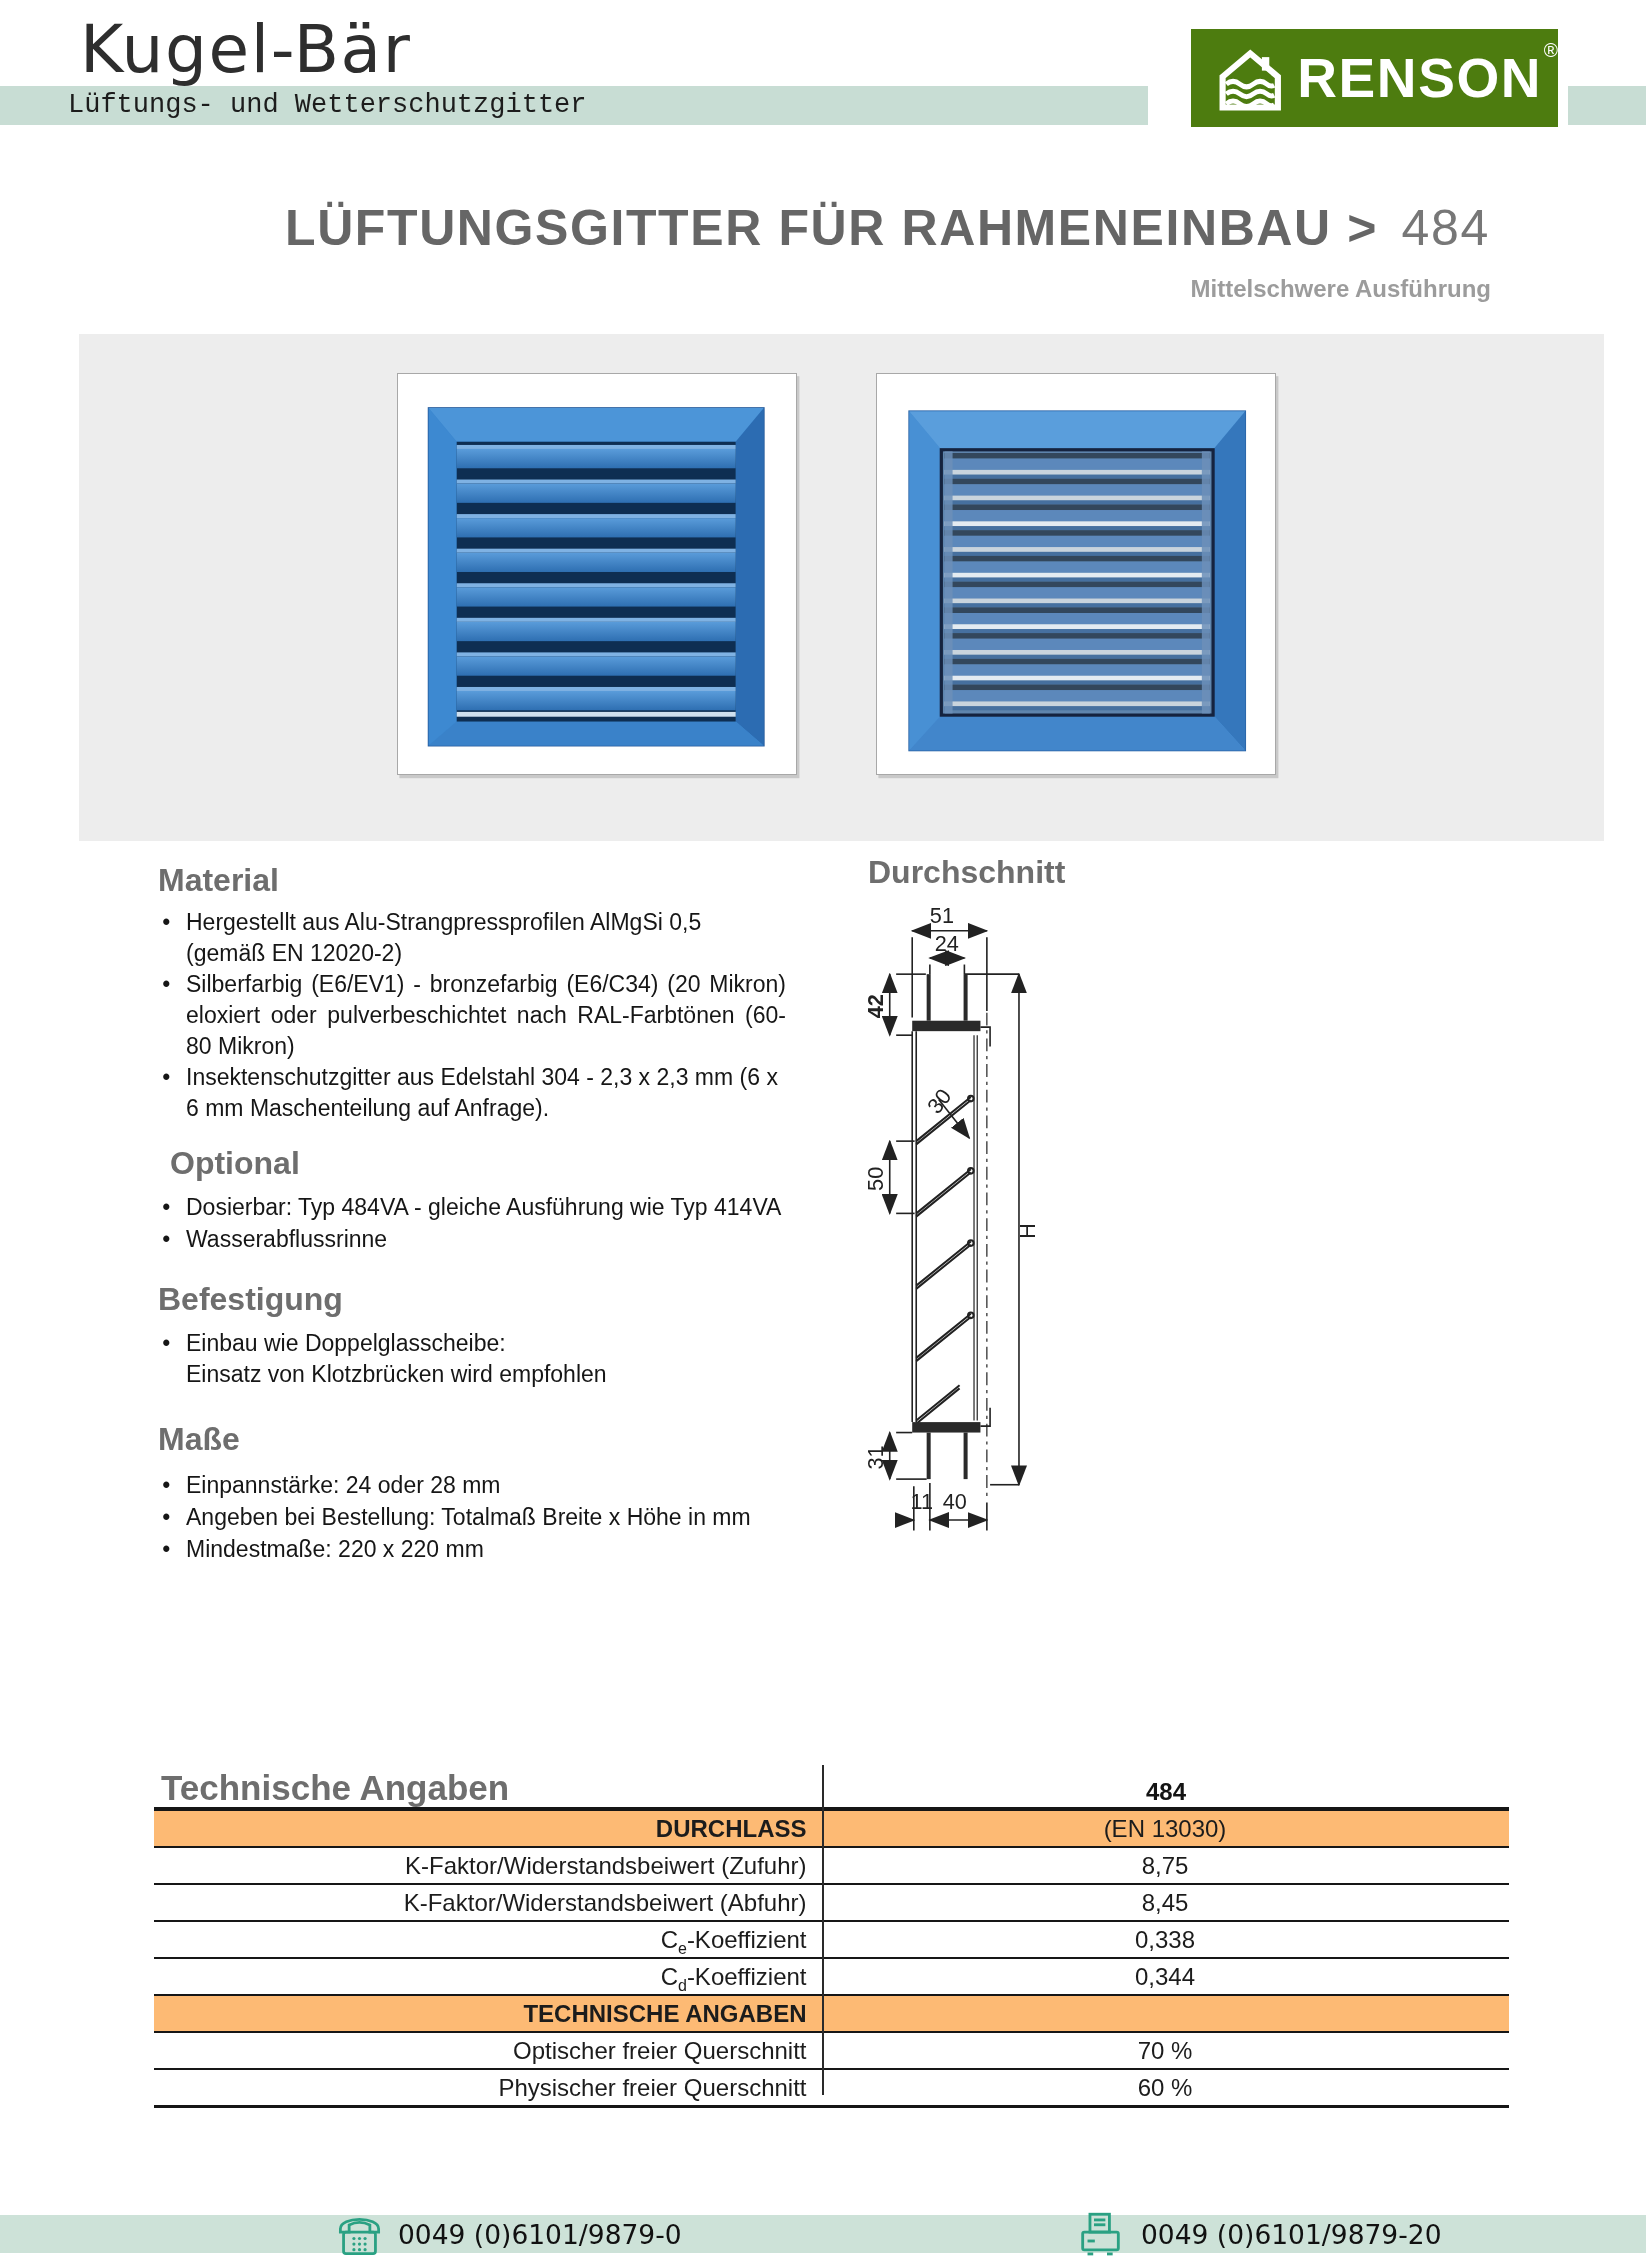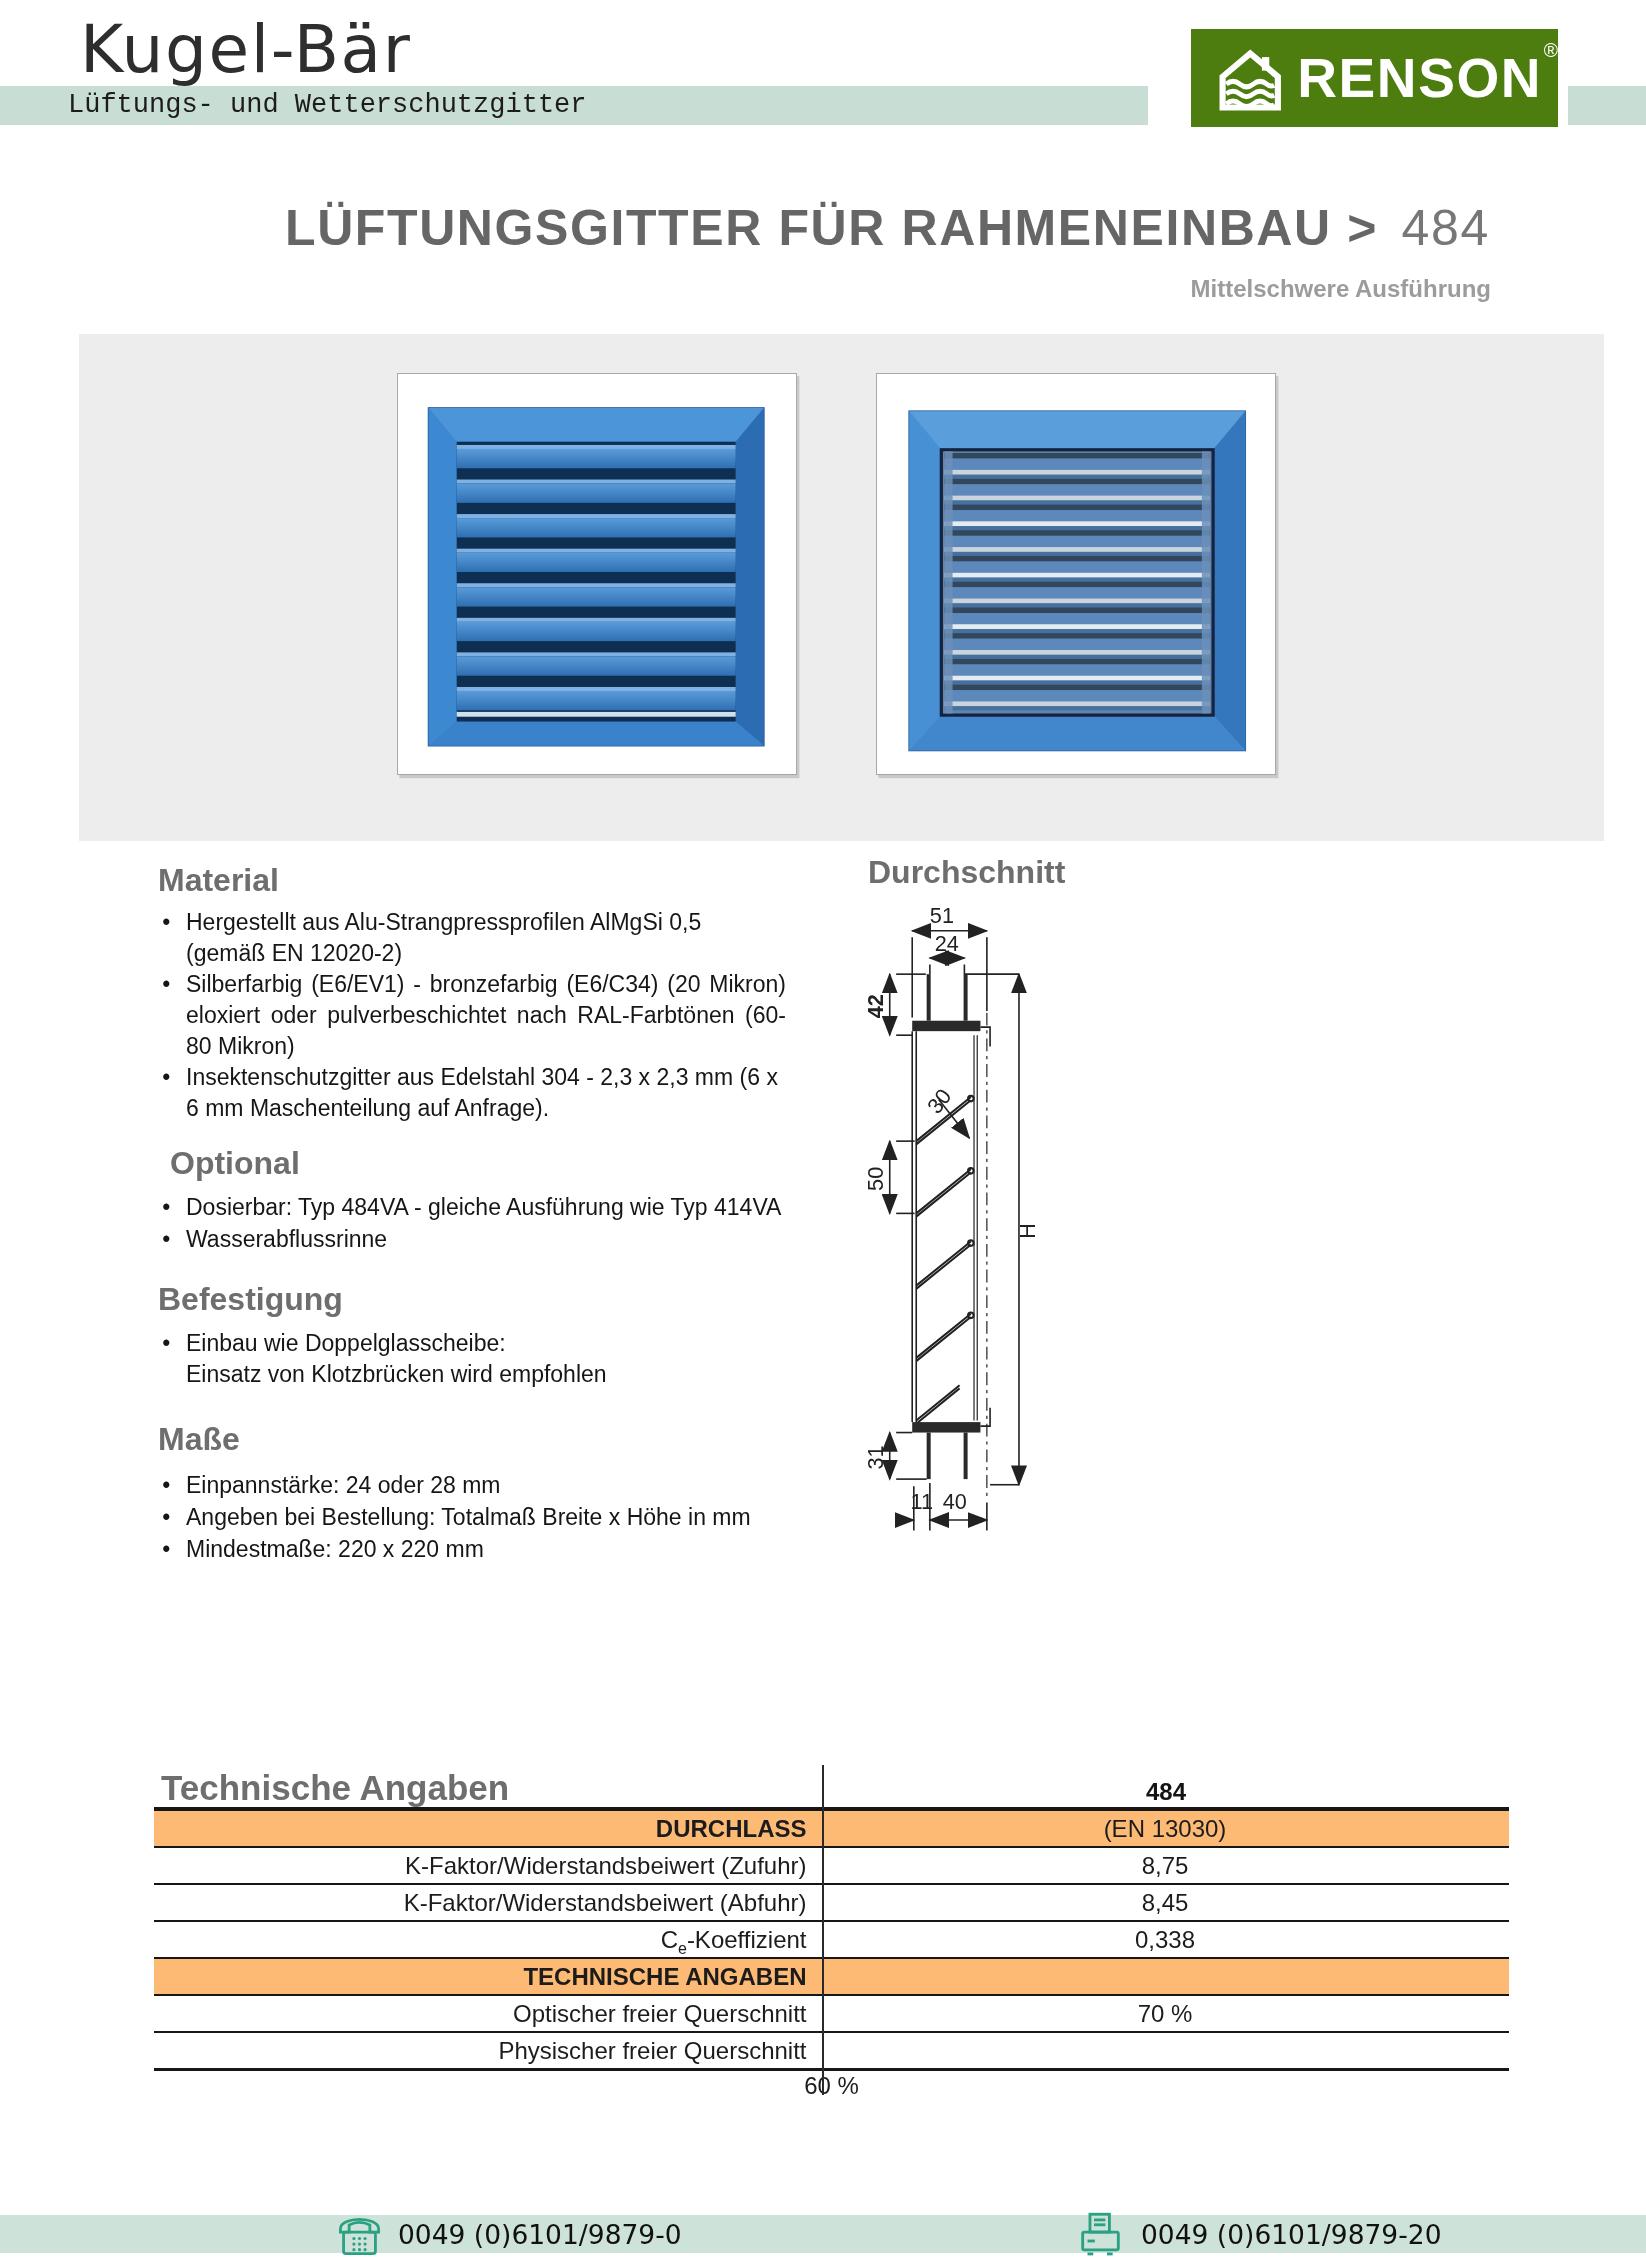--- a/index.html
+++ b/index.html
@@ -46,21 +46,21 @@
   .diagram-svg{position:absolute;left:852px;top:900px;}
   .dim-label{font-size:27px;fill:#222;font-family:"Liberation Sans",sans-serif;}
   .dim-bold{font-weight:bold;}
 
   
   .tbl-heading{position:absolute;left:161px;top:1768px;font-size:35px;font-weight:bold;color:#6e6e6e;}
   .tbl-colhead{position:absolute;left:822px;top:1778px;width:688px;text-align:center;
                font-size:24px;font-weight:bold;color:#141414;}
   .table-grid{position:absolute;left:154px;top:1807px;width:1355px;border-top:4px solid #161616;}
   .trow{display:flex;height:35px;line-height:35px;border-bottom:2.4px solid #161616;font-size:24px;color:#1c1c1c;}
-  .trow:last-child{border-bottom:3.2px solid #161616;flex-direction:column;}
+  .trow:last-child{border-bottom:3.2px solid #161616;}
   .trow .lbl{width:667px;text-align:right;padding-right:14.5px;box-sizing:border-box;}
   .trow .val{flex:1;text-align:center;}
   .trow.gray{background:#fdba74;}
   .trow.gray .lbl{font-weight:bold;}
   .lbl sub{font-size:16px;}
   .col-divider{position:absolute;left:822px;top:1765px;width:2.4px;height:330px;background:#2a2a2a;z-index:5;}
 
   
   .footer-bar{position:absolute;left:0;top:2215px;width:1646px;height:38px;background:#cde2d8;}
   .footer-item{position:absolute;font-family:"DejaVu Sans",sans-serif;font-size:26.5px;color:#111;
@@ -349,20 +349,24 @@
       <div class="lbl">K-Faktor/Widerstandsbeiwert (Zufuhr)</div>
       <div class="val">8,75</div>
     </div>
     <div class="trow">
       <div class="lbl">K-Faktor/Widerstandsbeiwert (Abfuhr)</div>
       <div class="val">8,45</div>
     </div>
     <div class="trow">
       <div class="lbl"><span>C</span><sub>e</sub><span>-Koeffizient</span></div>
       <div class="val">0,338</div>
+    </div>
+    <div class="trow">
+      <div class="lbl"><span>C</span><sub>d</sub><span>-Koeffizient</span></div>
+      <div class="val">0,344</div>
     </div>
     <div class="trow gray">
       <div class="lbl">TECHNISCHE ANGABEN</div>
       <div class="val"></div>
     </div>
     <div class="trow">
       <div class="lbl">Optischer freier Querschnitt</div>
       <div class="val">70 %</div>
     </div>
     <div class="trow">

